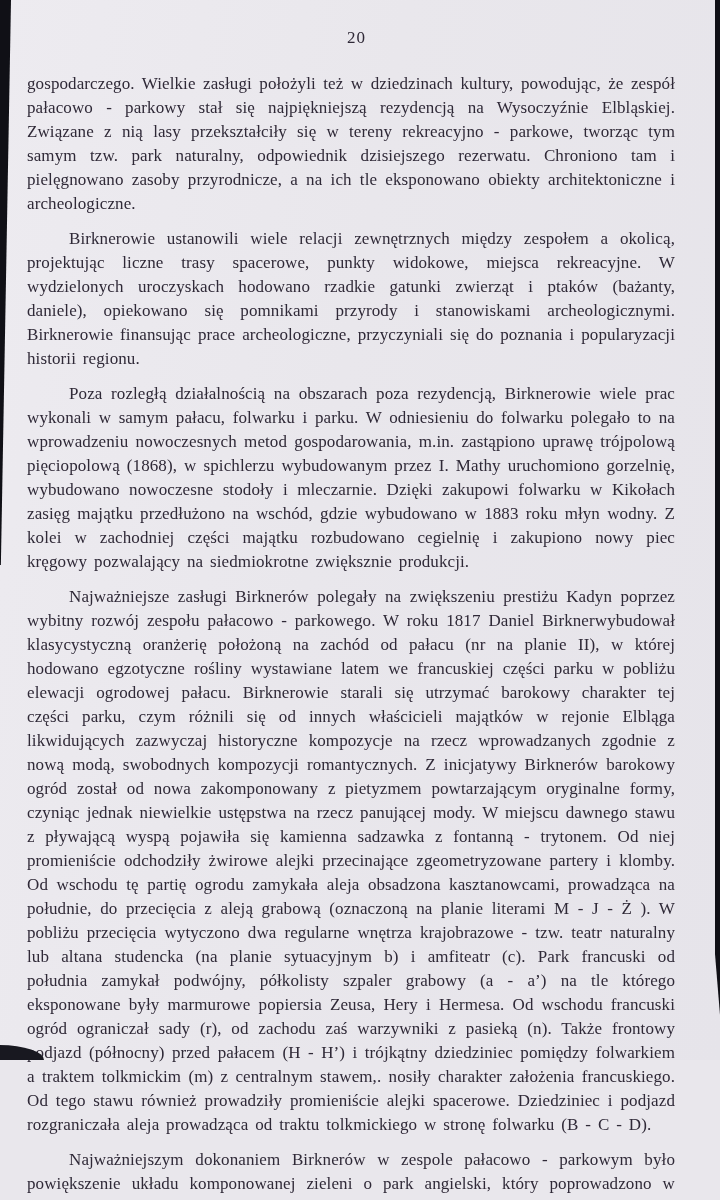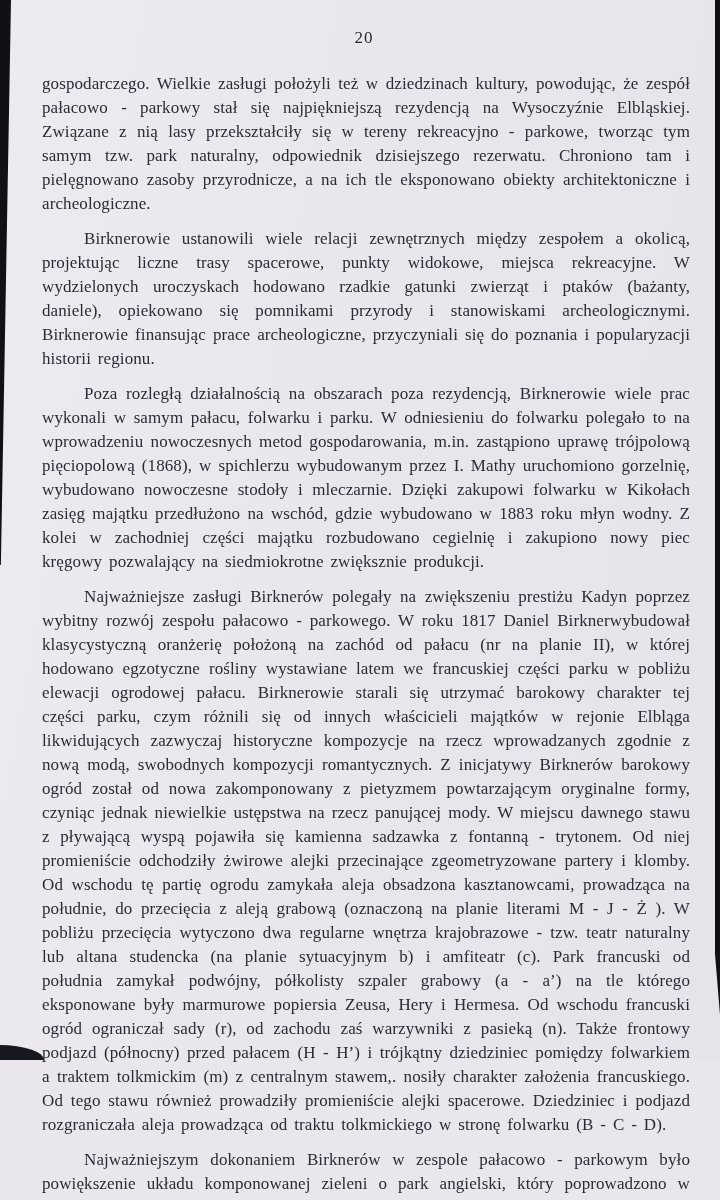--- a/index.html
+++ b/index.html
@@ -12,21 +12,21 @@
     background: #e9e7ec;
     font-family: "Liberation Serif", "DejaVu Serif", serif;
     overflow: hidden;
   }
   .page {
     position: relative;
     width: 720px;
     height: 1060px;
     box-sizing: border-box;
     background: linear-gradient(100deg, #edebf0 0%, #e9e7ec 45%, #e6e4ea 100%);
-    padding: 26px 34px 0 42px;
+    padding: 26px 34px 0 27px;
     color: #2f2937;
   }
   .edge-left {
     position: absolute;
     left: 0; top: 0;
     width: 11px; height: 565px;
     background: #101016;
     clip-path: polygon(0 0, 100% 0, 8% 100%, 0 100%);
   }
   .edge-right {

